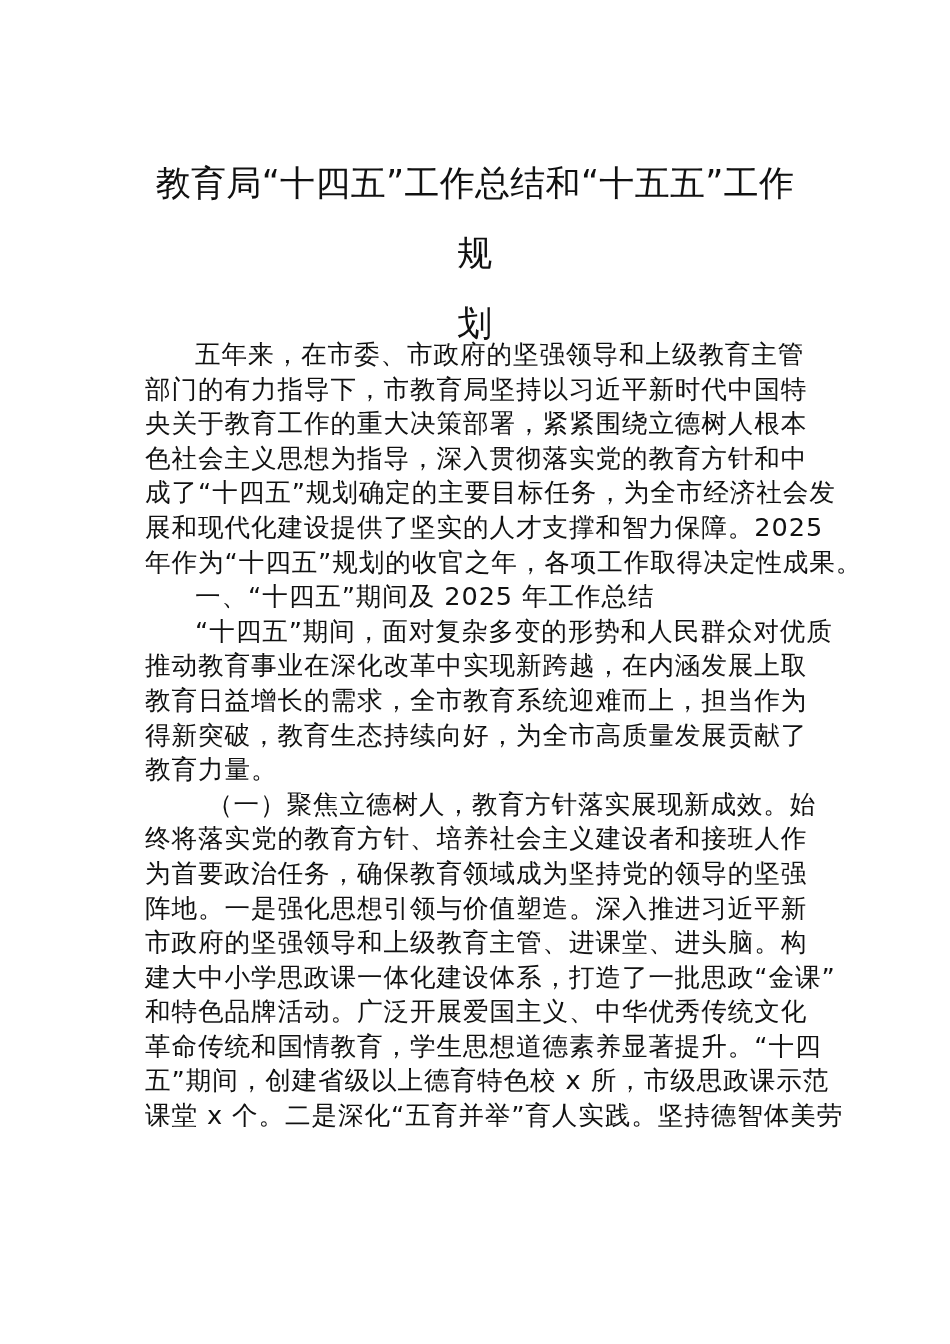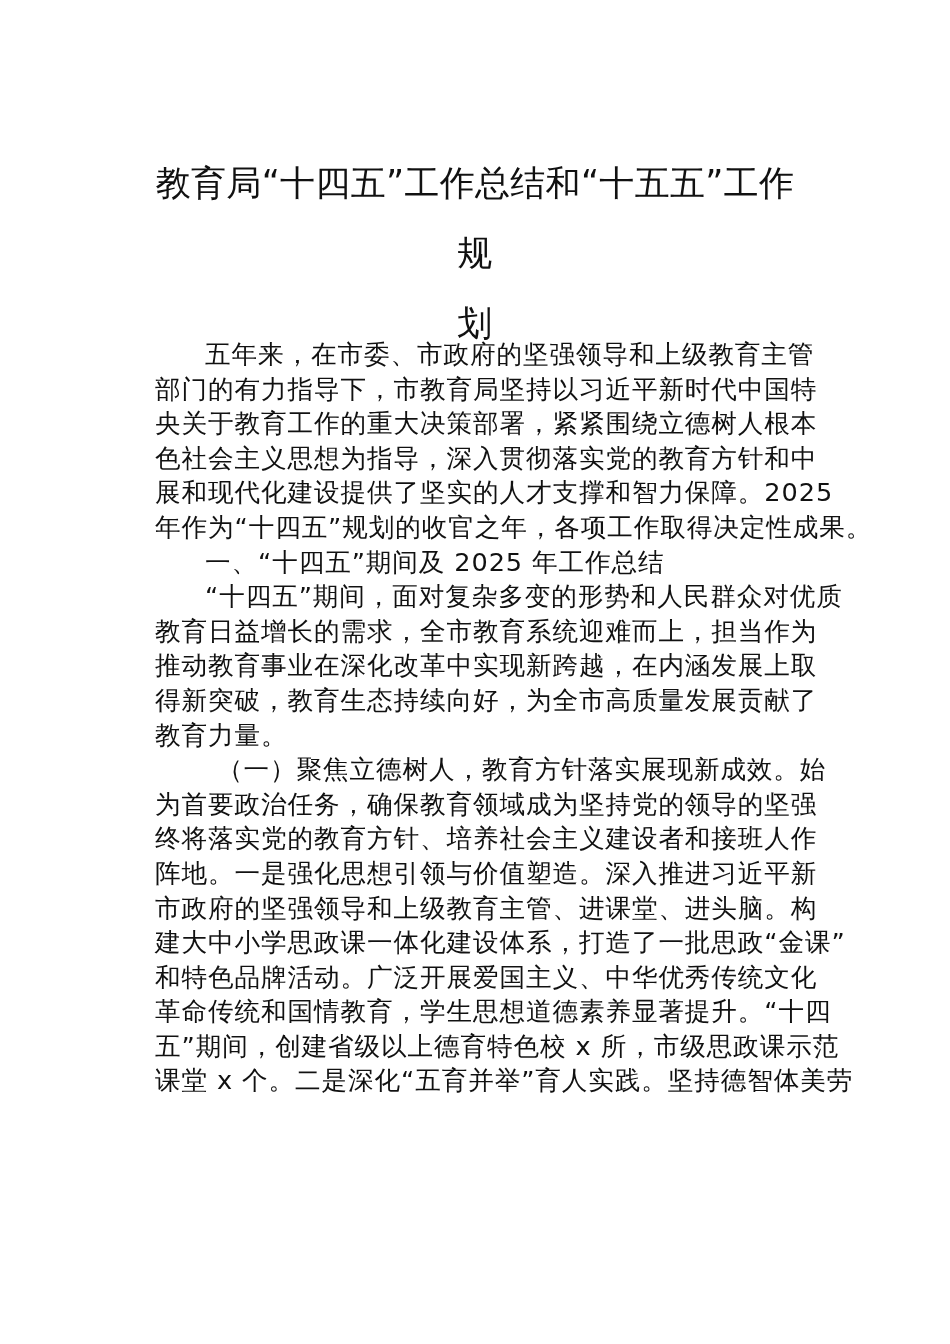--- a/index.html
+++ b/index.html
@@ -40,50 +40,50 @@
       top: 337px;
       width: 664px;
     }
     .line {
       height: 34.6px;
       line-height: 34.6px;
       font-size: 25.6px;
       white-space: nowrap;
       overflow: visible;
       letter-spacing: 0.9px;
-      margin-left: 10px;
     }
     .indent { padding-left: 50px; }
     .indent2 { padding-left: 62px; text-align: right; }
   </style>
 </head>
 <body>
 
 <div class="page">
   <h1 class="title">
     <div>教育局“十四五”工作总结和“十五五”工作规</div>
     <div>划</div>
   </h1>
 
   <div class="body">
     <div class="line indent">五年来，在市委、市政府的坚强领导和上级教育主管</div>
     <div class="line">部门的有力指导下，市教育局坚持以习近平新时代中国特</div>
     <div class="line">央关于教育工作的重大决策部署，紧紧围绕立德树人根本</div>
     <div class="line">色社会主义思想为指导，深入贯彻落实党的教育方针和中</div>
+    <div class="line">成了“十四五”规划确定的主要目标任务，为全市经济社会发</div>
     <div class="line">展和现代化建设提供了坚实的人才支撑和智力保障。2025</div>
     <div class="line">年作为“十四五”规划的收官之年，各项工作取得决定性成果。</div>
     <div class="line indent">一、“十四五”期间及 2025 年工作总结</div>
     <div class="line indent">“十四五”期间，面对复杂多变的形势和人民群众对优质</div>
+    <div class="line">推动教育事业在深化改革中实现新跨越，在内涵发展上取</div>
     <div class="line">教育日益增长的需求，全市教育系统迎难而上，担当作为</div>
-    <div class="line">推动教育事业在深化改革中实现新跨越，在内涵发展上取</div>
     <div class="line">得新突破，教育生态持续向好，为全市高质量发展贡献了</div>
     <div class="line">教育力量。</div>
     <div class="line indent2">（一）聚焦立德树人，教育方针落实展现新成效。始</div>
+    <div class="line">终将落实党的教育方针、培养社会主义建设者和接班人作</div>
     <div class="line">为首要政治任务，确保教育领域成为坚持党的领导的坚强</div>
-    <div class="line">终将落实党的教育方针、培养社会主义建设者和接班人作</div>
     <div class="line">阵地。一是强化思想引领与价值塑造。深入推进习近平新</div>
     <div class="line">市政府的坚强领导和上级教育主管、进课堂、进头脑。构</div>
     <div class="line">建大中小学思政课一体化建设体系，打造了一批思政“金课”</div>
     <div class="line">和特色品牌活动。广泛开展爱国主义、中华优秀传统文化</div>
     <div class="line">革命传统和国情教育，学生思想道德素养显著提升。“十四</div>
     <div class="line">五”期间，创建省级以上德育特色校 x 所，市级思政课示范</div>
     <div class="line">课堂 x 个。二是深化“五育并举”育人实践。坚持德智体美劳</div>
   </div>
 </div>
 

